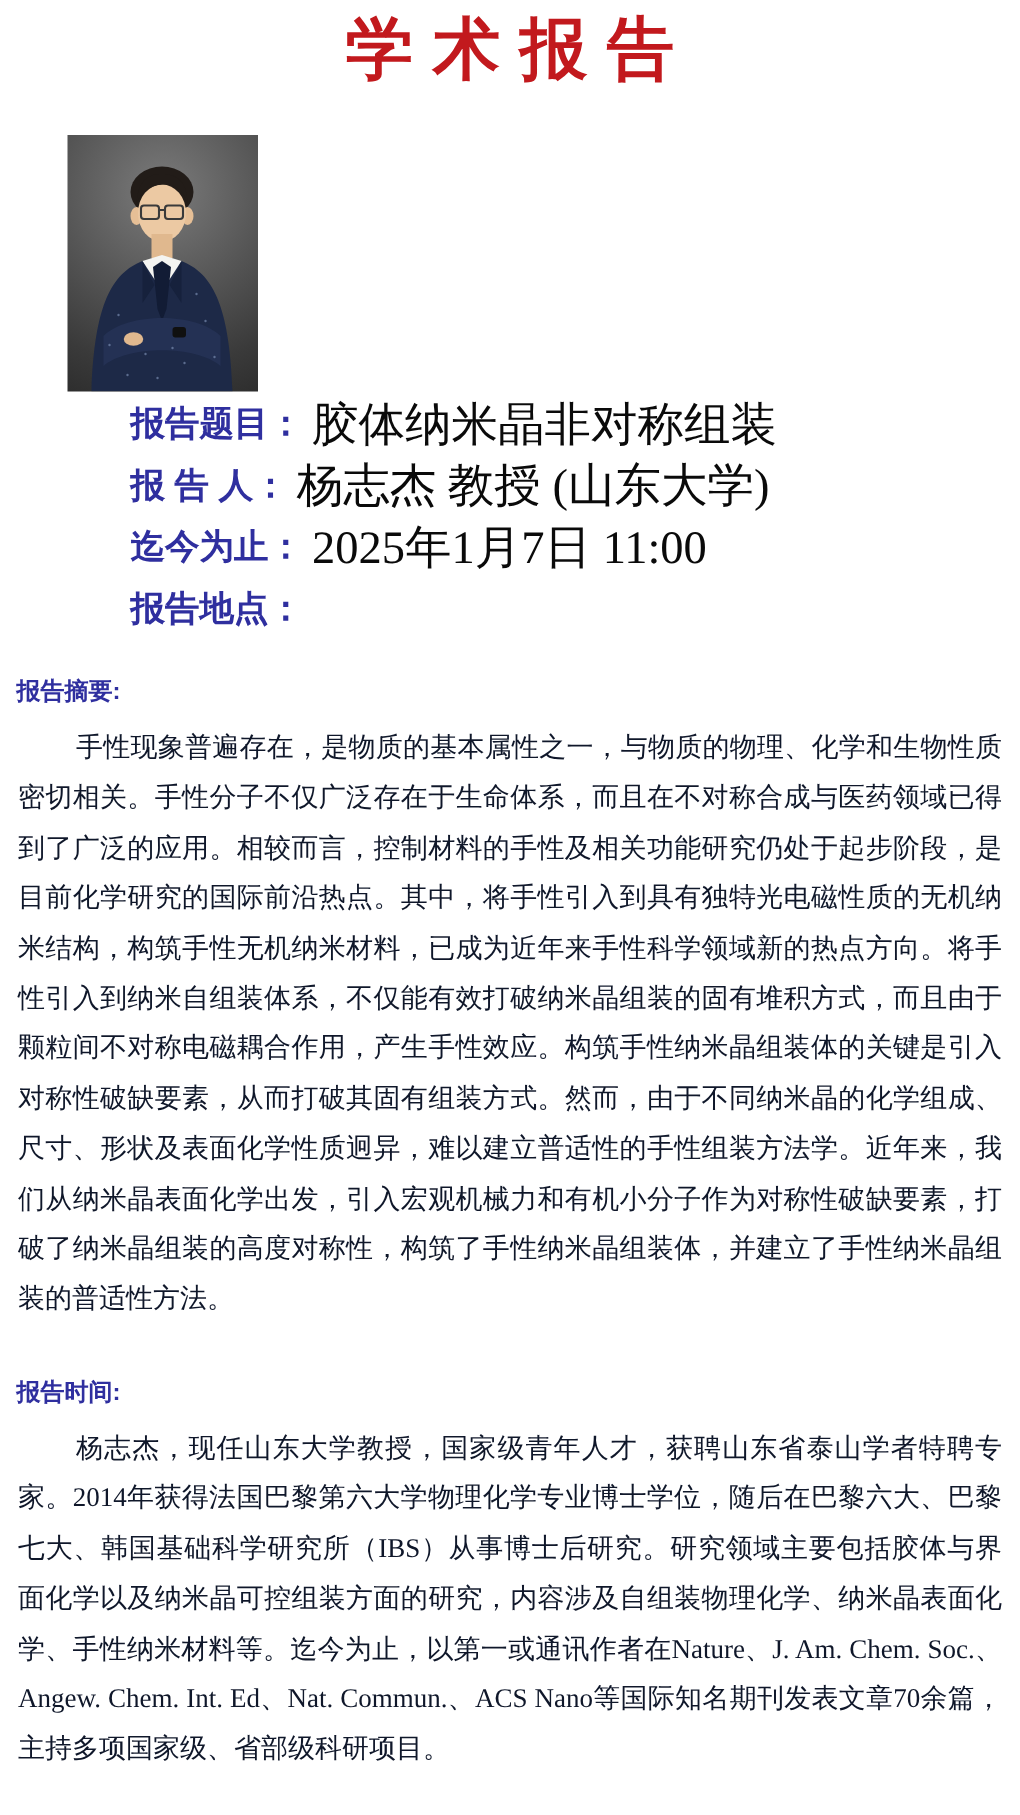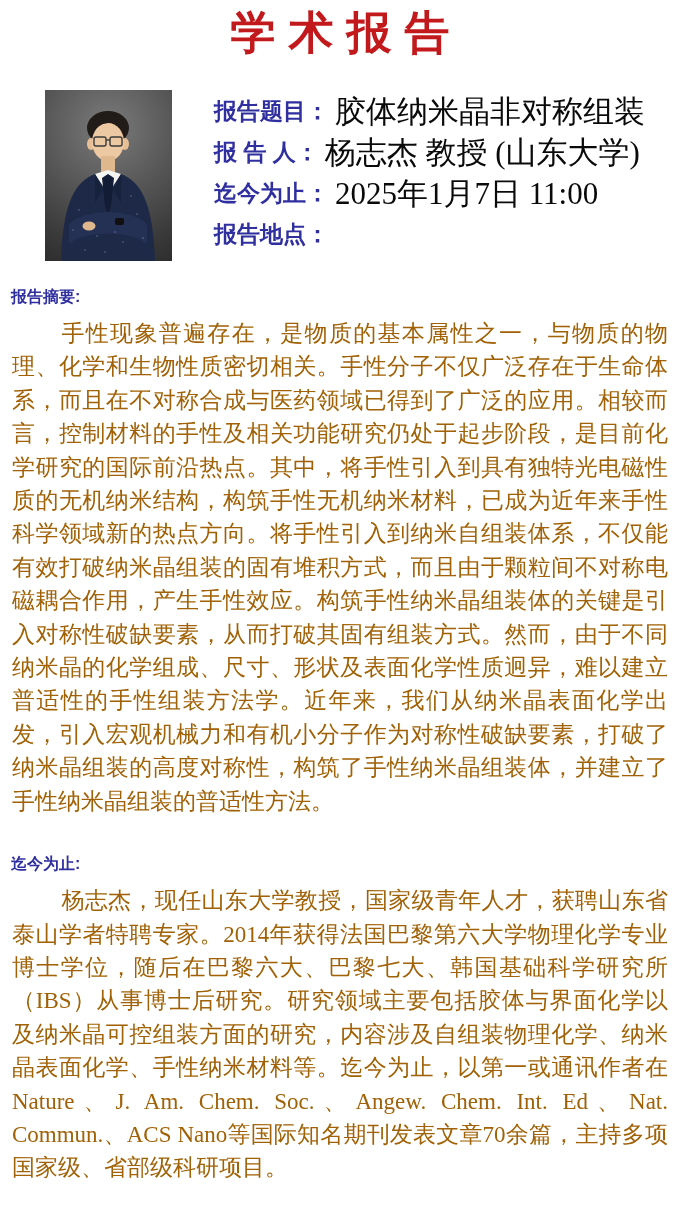--- a/index.html
+++ b/index.html
@@ -24,20 +24,21 @@
     font-weight: 900;
     font-size: 45px;
     letter-spacing: 13px;
     text-indent: 13px; 
     color: #c2191d;
   }
   
   .header-row {
     display: flex;
     margin: 24px 12px 0 45px;
+    flex-direction: column;
   }
   .photo {
     width: 127px;
     height: 171px;
     flex: 0 0 auto;
     background: radial-gradient(circle at 50% 22%, #7b7b7b 0%, #565656 45%, #3a3a3a 80%, #2e2e2e 100%);
     overflow: hidden;
   }
   .info {
     margin-left: 42px;
@@ -67,25 +68,25 @@
     font-weight: bold;
     font-size: 16px;
     line-height: 25px;
     color: #2f2f9f;
   }
   .section-heading.bio-h {
     margin-top: 33px;
   }
   .body-para {
     margin: 8px 12px 0 12px;
-    font-size: 23px;
+    font-size: 18px;
     line-height: 33.4px;
     text-align: justify;
     text-indent: 2.15em;
-    color: #a16207;
+    color: #0f172a;
   }
   
   .footer {
     margin: 21px 11px 0 11px;
   }
   .footer-row {
     height: 35px;
     display: flex;
     align-items: center;
     white-space: nowrap;
@@ -170,21 +171,21 @@
     </div>
     <div class="info-row">
       <span class="info-label">报告地点：</span>
     </div>
   </div>
 </div>
 
 <div class="section-heading">报告摘要:</div>
 <p class="body-para">手性现象普遍存在，是物质的基本属性之一，与物质的物理、化学和生物性质密切相关。手性分子不仅广泛存在于生命体系，而且在不对称合成与医药领域已得到了广泛的应用。相较而言，控制材料的手性及相关功能研究仍处于起步阶段，是目前化学研究的国际前沿热点。其中，将手性引入到具有独特光电磁性质的无机纳米结构，构筑手性无机纳米材料，已成为近年来手性科学领域新的热点方向。将手性引入到纳米自组装体系，不仅能有效打破纳米晶组装的固有堆积方式，而且由于颗粒间不对称电磁耦合作用，产生手性效应。构筑手性纳米晶组装体的关键是引入对称性破缺要素，从而打破其固有组装方式。然而，由于不同纳米晶的化学组成、尺寸、形状及表面化学性质迥异，难以建立普适性的手性组装方法学。近年来，我们从纳米晶表面化学出发，引入宏观机械力和有机小分子作为对称性破缺要素，打破了纳米晶组装的高度对称性，构筑了手性纳米晶组装体，并建立了手性纳米晶组装的普适性方法。</p>
 
-<div class="section-heading bio-h">迄今为止:</div>
+<div class="section-heading bio-h">报告时间:</div>
 <p class="body-para">杨志杰，现任山东大学教授，国家级青年人才，获聘山东省泰山学者特聘专家。2014年获得法国巴黎第六大学物理化学专业博士学位，随后在巴黎六大、巴黎七大、韩国基础科学研究所（IBS）从事博士后研究。研究领域主要包括胶体与界面化学以及纳米晶可控组装方面的研究，内容涉及自组装物理化学、纳米晶表面化学、手性纳米材料等。迄今为止，以第一或通讯作者在Nature、J. Am. Chem. Soc.、Angew. Chem. Int. Ed、Nat. Commun.、ACS Nano等国际知名期刊发表文章70余篇，主持多项国家级、省部级科研项目。</p>
 
 <div class="footer">
   <div class="footer-row">
     <span class="footer-label">主办单位：</span>
     <span class="footer-value">打破了纳米晶组装的高度对称性</span>
   </div>
   <div class="footer-row">
     <span class="footer-label">邀 请 人 ：</span>
     <span class="footer-value">刘堃教授</span>

